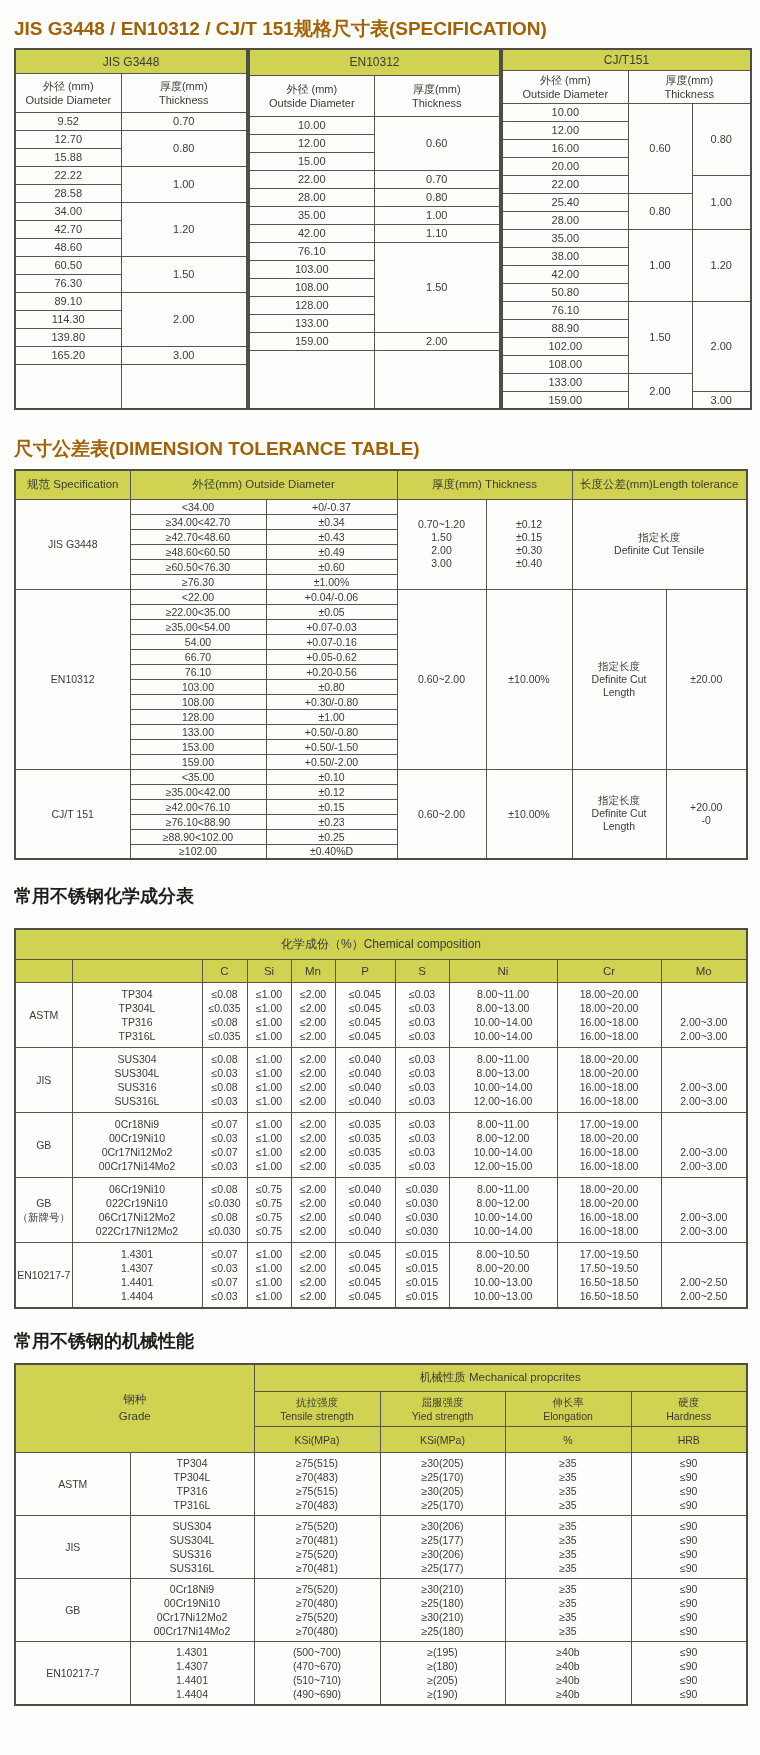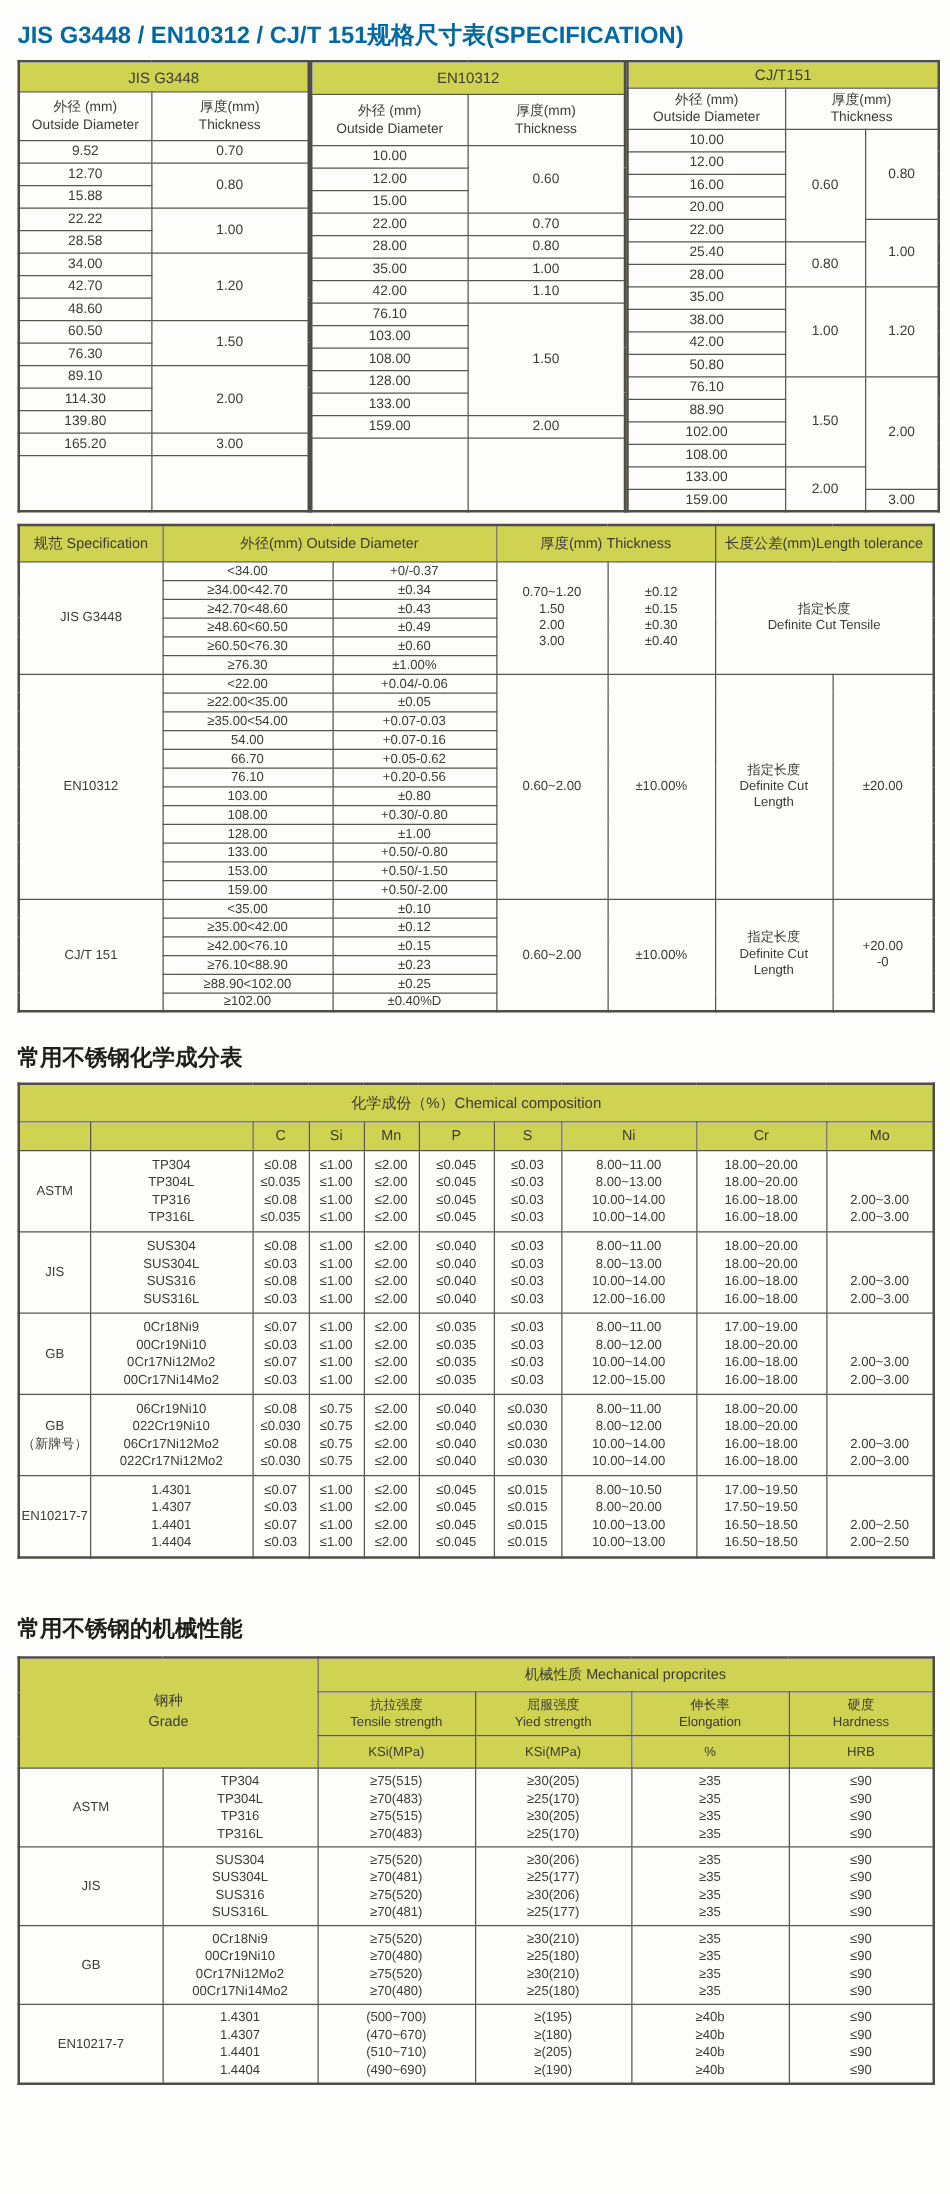--- a/index.html
+++ b/index.html
@@ -1,18 +1,18 @@
 <!DOCTYPE html>
 <html><head>
 <meta charset="utf-8">
 <style>
   html,body{margin:0;padding:0;background:#fdfdfb;}
   body{width:760px;min-height:1755px;font-family:"Liberation Sans","DejaVu Sans",sans-serif;color:#3b3b36;}
   .page{padding:18px 14px 10px;box-sizing:border-box;width:760px;}
-  h2.doc-title{font-size:19px;line-height:22px;font-weight:700;color:#0369a1;margin:0 0 8px 0;letter-spacing:0;}
+  h2.doc-title{font-size:19px;line-height:22px;font-weight:700;color:#a16207;margin:0 0 8px 0;letter-spacing:0;}
   h2.doc-title.mt{margin-top:28px;}
   .title-block{margin-top:24px;margin-bottom:8px;}
   .title-block .cn{font-size:18px;font-weight:700;color:#1d1d1a;line-height:24px;}
   .title-block .en{font-size:15px;font-weight:700;color:#1d1d1a;line-height:20px;}
   table{border-collapse:collapse;table-layout:fixed;}
   td,th{border:1px solid #57564e;text-align:center;vertical-align:middle;padding:0 2px;font-size:11px;color:#3b3b36;font-weight:400;overflow:hidden;}
   table{border:2px solid #4f4e46;}
   .hdr{background:#d0d252;}
   .ln{height:13px;line-height:13px;}
   
@@ -25,21 +25,21 @@
   .spec-tbl tr.fill-row{height:auto;}
   .spec-tbl .sub-hdr .ln{height:14px;line-height:14px;font-size:11px;}
   
   .tol-tbl{width:732px;margin-top:9px;}
   .tol-tbl tr{height:15px;}
   .tol-tbl tr.hdr-row{height:29px;margin-left:10px;}
   .tol-tbl tr.hdr-row td{font-size:11.5px;}
   .tol-tbl td{font-size:10.5px;}
   .tol-tbl .ln{height:13px;line-height:13px;}
   
-  .chem-tbl{width:732px;margin-top:8px;}
+  .chem-tbl{width:732px;margin-top:20px;}
   .chem-tbl td{font-size:10.5px;padding:4px 1px;}
   .chem-tbl tr.hdr1{height:30px;}
   .chem-tbl tr.hdr1 td{font-size:12px;}
   .chem-tbl tr.hdr2{height:23px;}
   .chem-tbl tr.hdr2 td{font-size:11.5px;padding:0 1px;}
   .chem-tbl .ln{height:14px;line-height:14px;}
   
   .mech-tbl{width:732px;margin-top:10px;}
   .mech-tbl td{font-size:10.5px;padding:3px 12px;}
   .mech-tbl tr.hdr-r1{height:28px;}
@@ -289,20 +289,21 @@
             <td rowspan="2">2.00</td>
           </tr>
           <tr>
             <td>159.00</td>
             <td>3.00</td>
           </tr>
         </tbody>
     </table>
   </div>
 
+  <h2 class="doc-title mt">尺寸公差表(DIMENSION TOLERANCE TABLE)</h2>
 
   <table class="tol-tbl">
     <colgroup>
       <col style="width:115px">
         <col style="width:136px">
         <col style="width:131px">
       <col style="width:89px">
         <col style="width:86px">
         <col style="width:94px">
         <col style="width:81px">
@@ -780,21 +781,21 @@
           <td>
             <div class="ln"></div>
             <div class="ln"></div>
             <div class="ln">2.00~2.50</div>
             <div class="ln">2.00~2.50</div>
           </td>
         </tr>
       </tbody>
   </table>
 
-  <div class="title-block" style="margin-top:44px">
+  <div class="title-block" style="margin-top:20px">
     <div class="cn">常用不锈钢的机械性能</div>
   </div>
 
   <table class="mech-tbl">
     <colgroup>
       <col style="width:115px">
         <col style="width:124px">
         <col style="width:126px">
       <col style="width:125px">
         <col style="width:126px">

